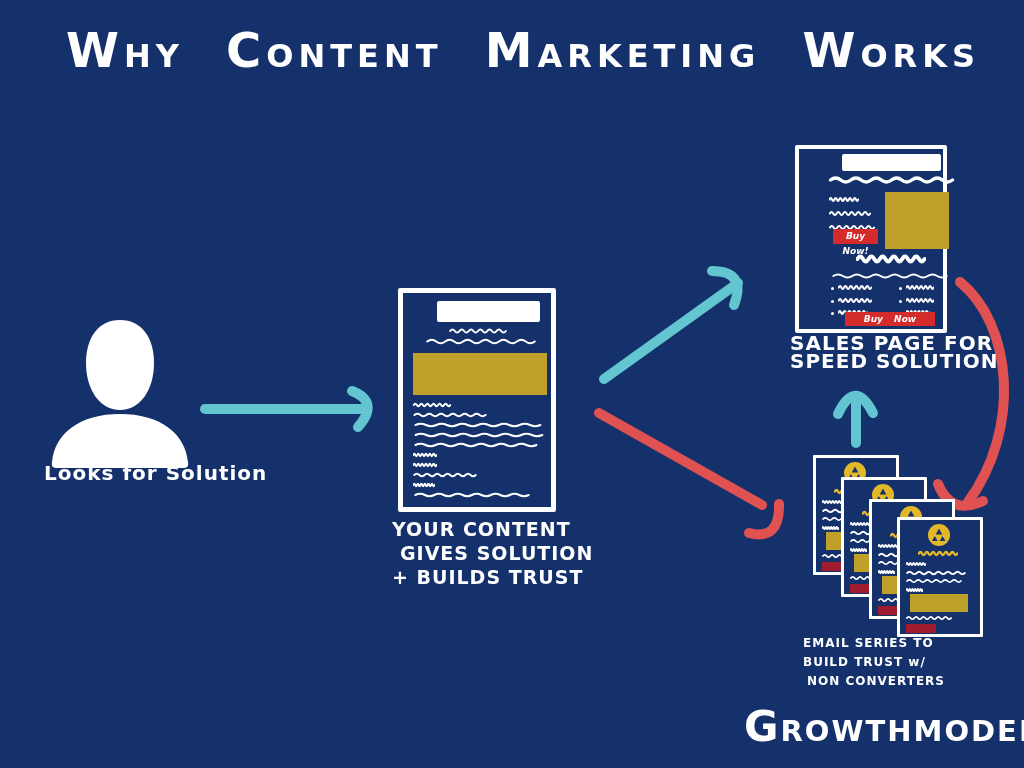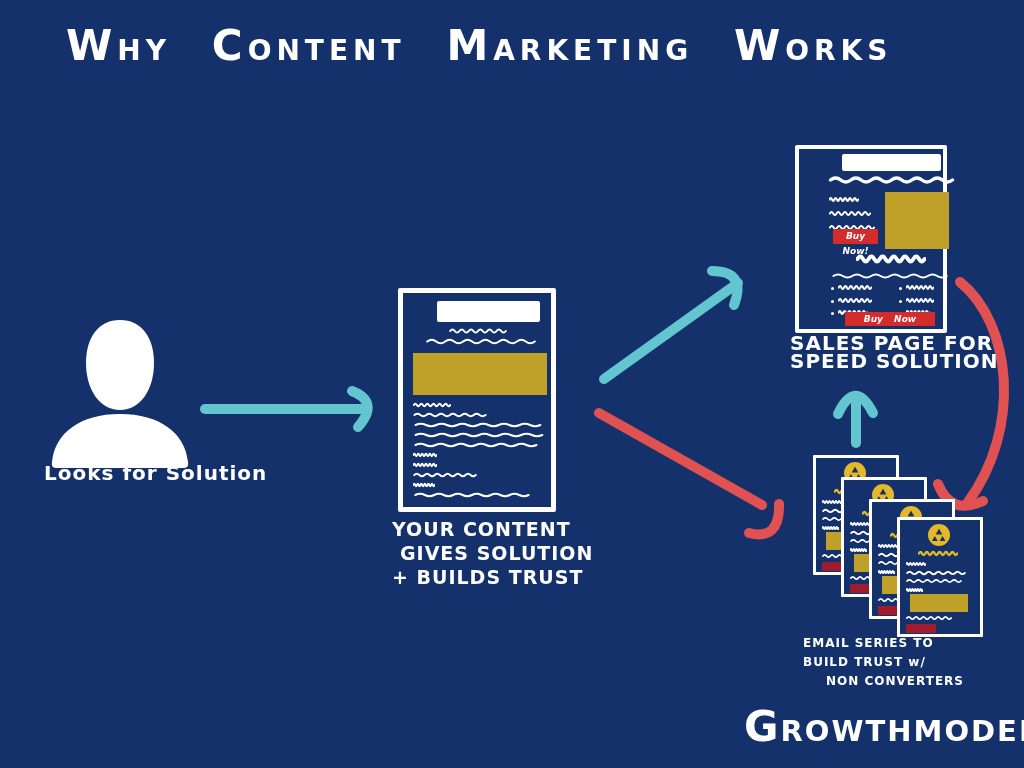--- a/index.html
+++ b/index.html
@@ -5,21 +5,21 @@
   :root{
     --background:#14316C; --white:#FFFFFF; --teal:#62C5D0; --red:#E05252;
     --bright-red:#D42B2B; --dark-red:#A01B2E; --gold:#BFA129; --bright-gold:#E3B92A;
   }
   *{margin:0;padding:0;box-sizing:border-box;}
   html,body{width:1024px;height:768px;overflow:hidden;}
   body{background:var(--background);font-family:"DejaVu Sans",sans-serif;color:var(--white);position:relative;}
   .stage{position:absolute;inset:0;}
 
   
-  .title{position:absolute;left:66px;top:14px;font-weight:bold;font-size:28px;
+  .title{position:absolute;left:66px;top:14px;font-weight:bold;font-size:32px;
          letter-spacing:5px;word-spacing:26px;white-space:nowrap;line-height:1.5;}
   .subtitle{position:absolute;left:208px;top:72px;font-weight:bold;font-size:20px;
          letter-spacing:4px;word-spacing:16px;white-space:nowrap;line-height:1.5;}
   .cap{font-size:1.5em;}
   .subtitle .cap{font-size:1.4em;}
   .word{white-space:nowrap;}
 
   
   svg.arrows{position:absolute;inset:0;width:1024px;height:768px;pointer-events:none;}
   .arrows path{fill:none;stroke-linecap:round;stroke-linejoin:round;}
@@ -78,21 +78,21 @@
   .em-logo path{fill:var(--background);}
   .em-underline{left:18px;top:30px;width:40px;height:7px;}
   .em-s1{left:6px;top:41px;width:20px;height:6px;}
   .em-s2{left:6px;top:50px;width:60px;height:6px;}
   .em-s3{left:6px;top:58px;width:56px;height:6px;}
   .em-s4{left:6px;top:67px;width:17px;height:6px;}
   .em-image{left:10px;top:74px;width:58px;height:18px;background:var(--gold);}
   .em-s5{left:6px;top:95px;width:46px;height:6px;}
   .em-btn{left:6px;top:104px;width:30px;height:9px;background:var(--dark-red);}
   .email-label{left:803px;top:634px;font-size:12px;line-height:19px;}
-  .email-label .l3{margin-left:23px;}
+  .email-label .l3{margin-left:4px;}
 
   
   .watermark{position:absolute;left:744px;top:698px;font-weight:bold;font-size:29px;
              letter-spacing:2px;white-space:nowrap;line-height:1.4;}
   .watermark .cap{font-size:1.45em;}
 </style>
 </head>
 <body>
 
 <div class="stage">

